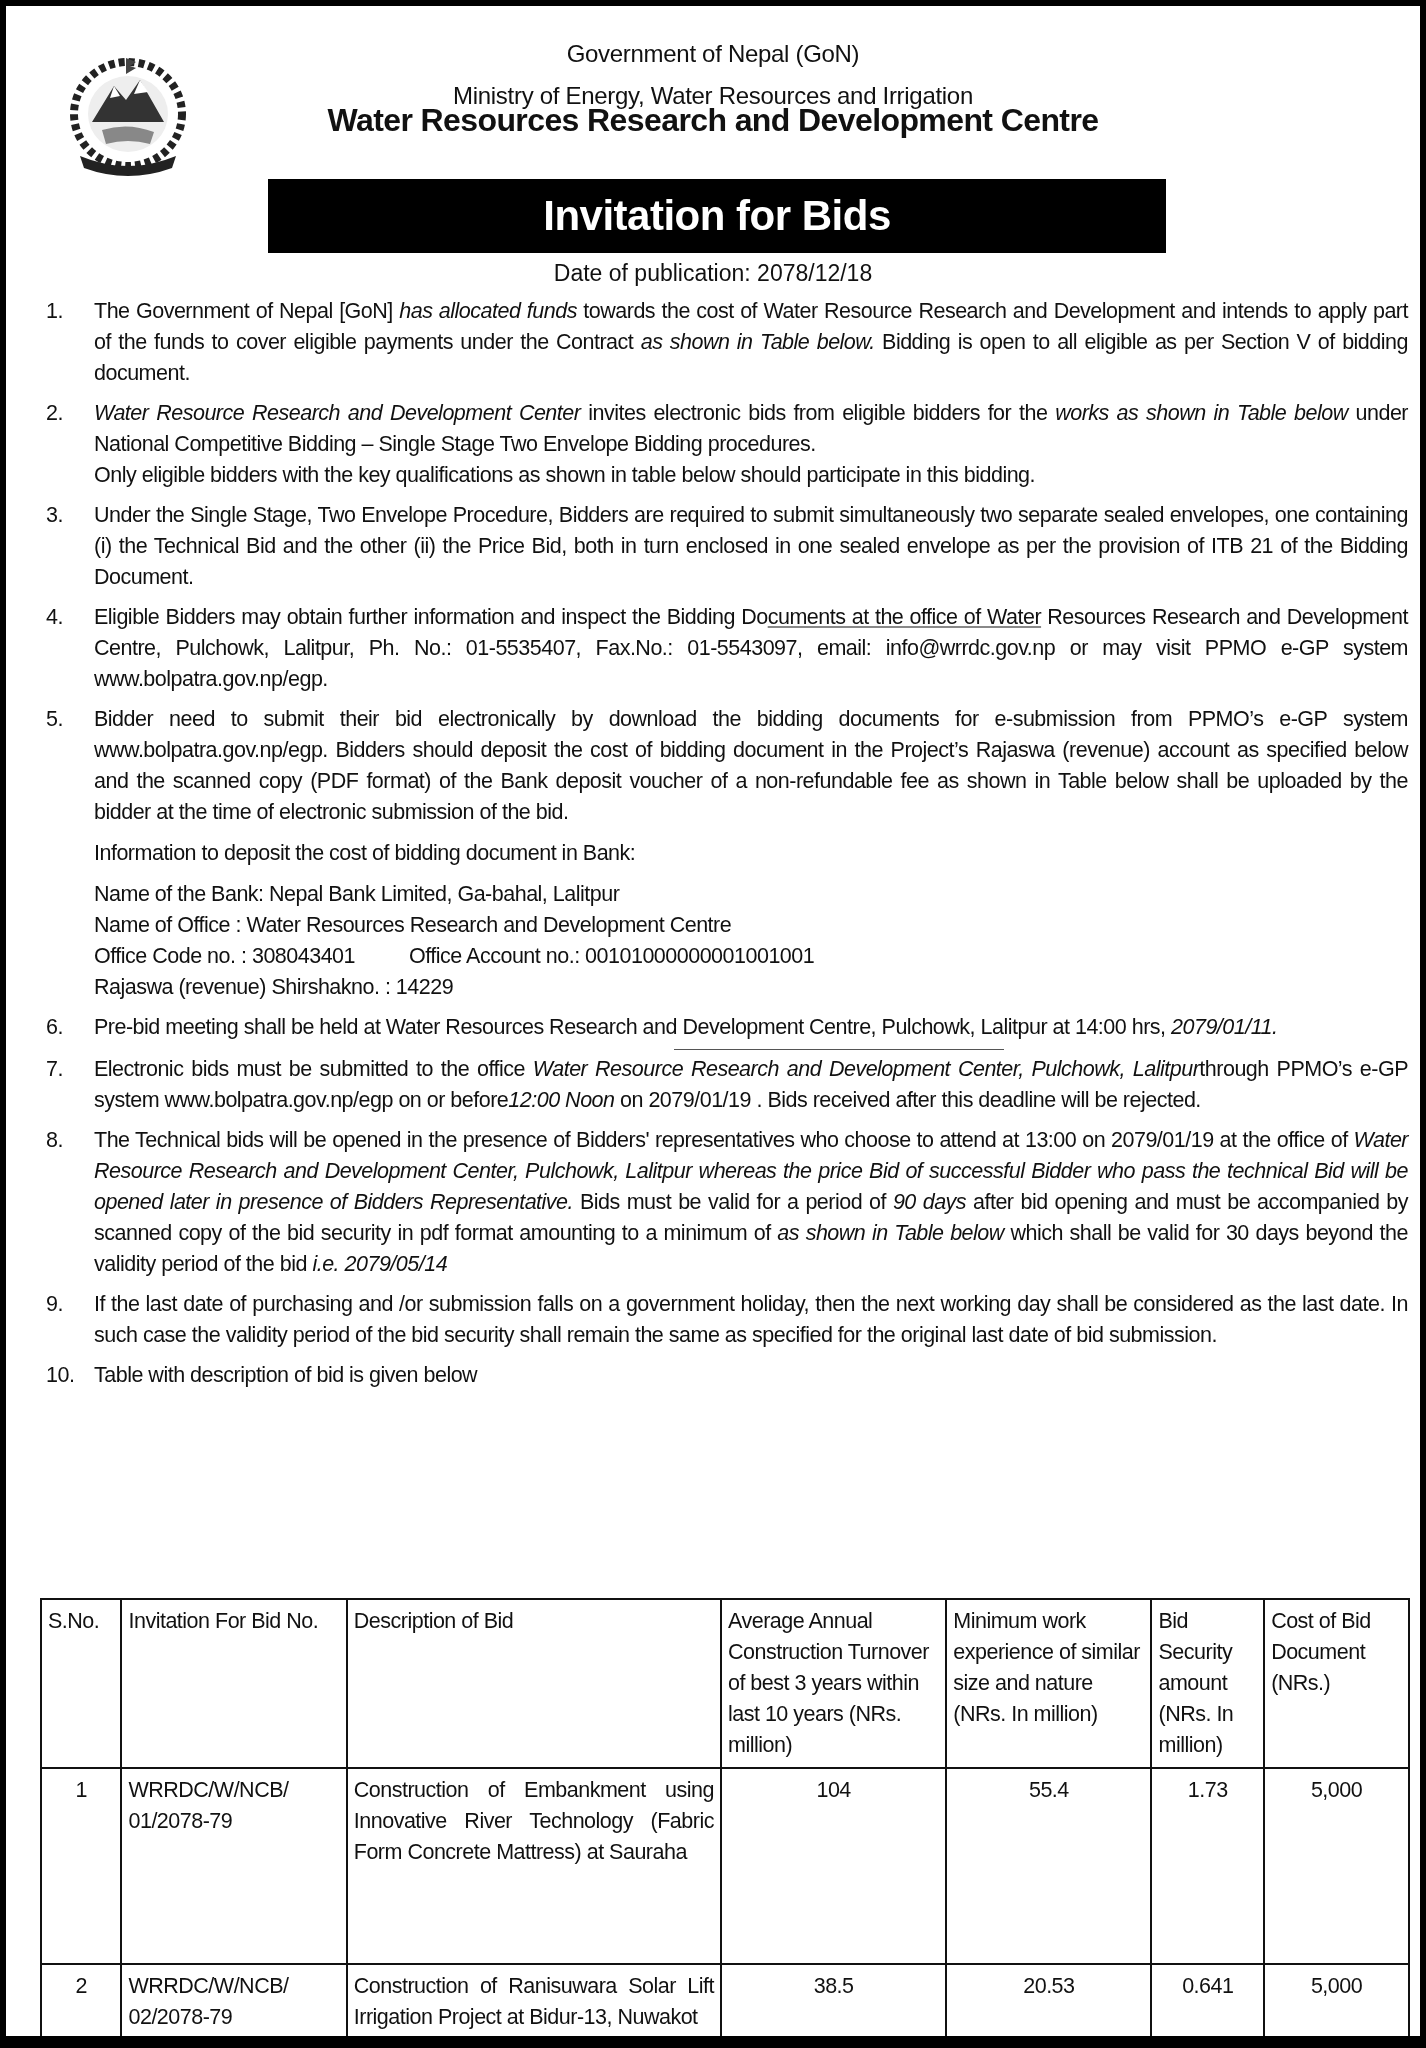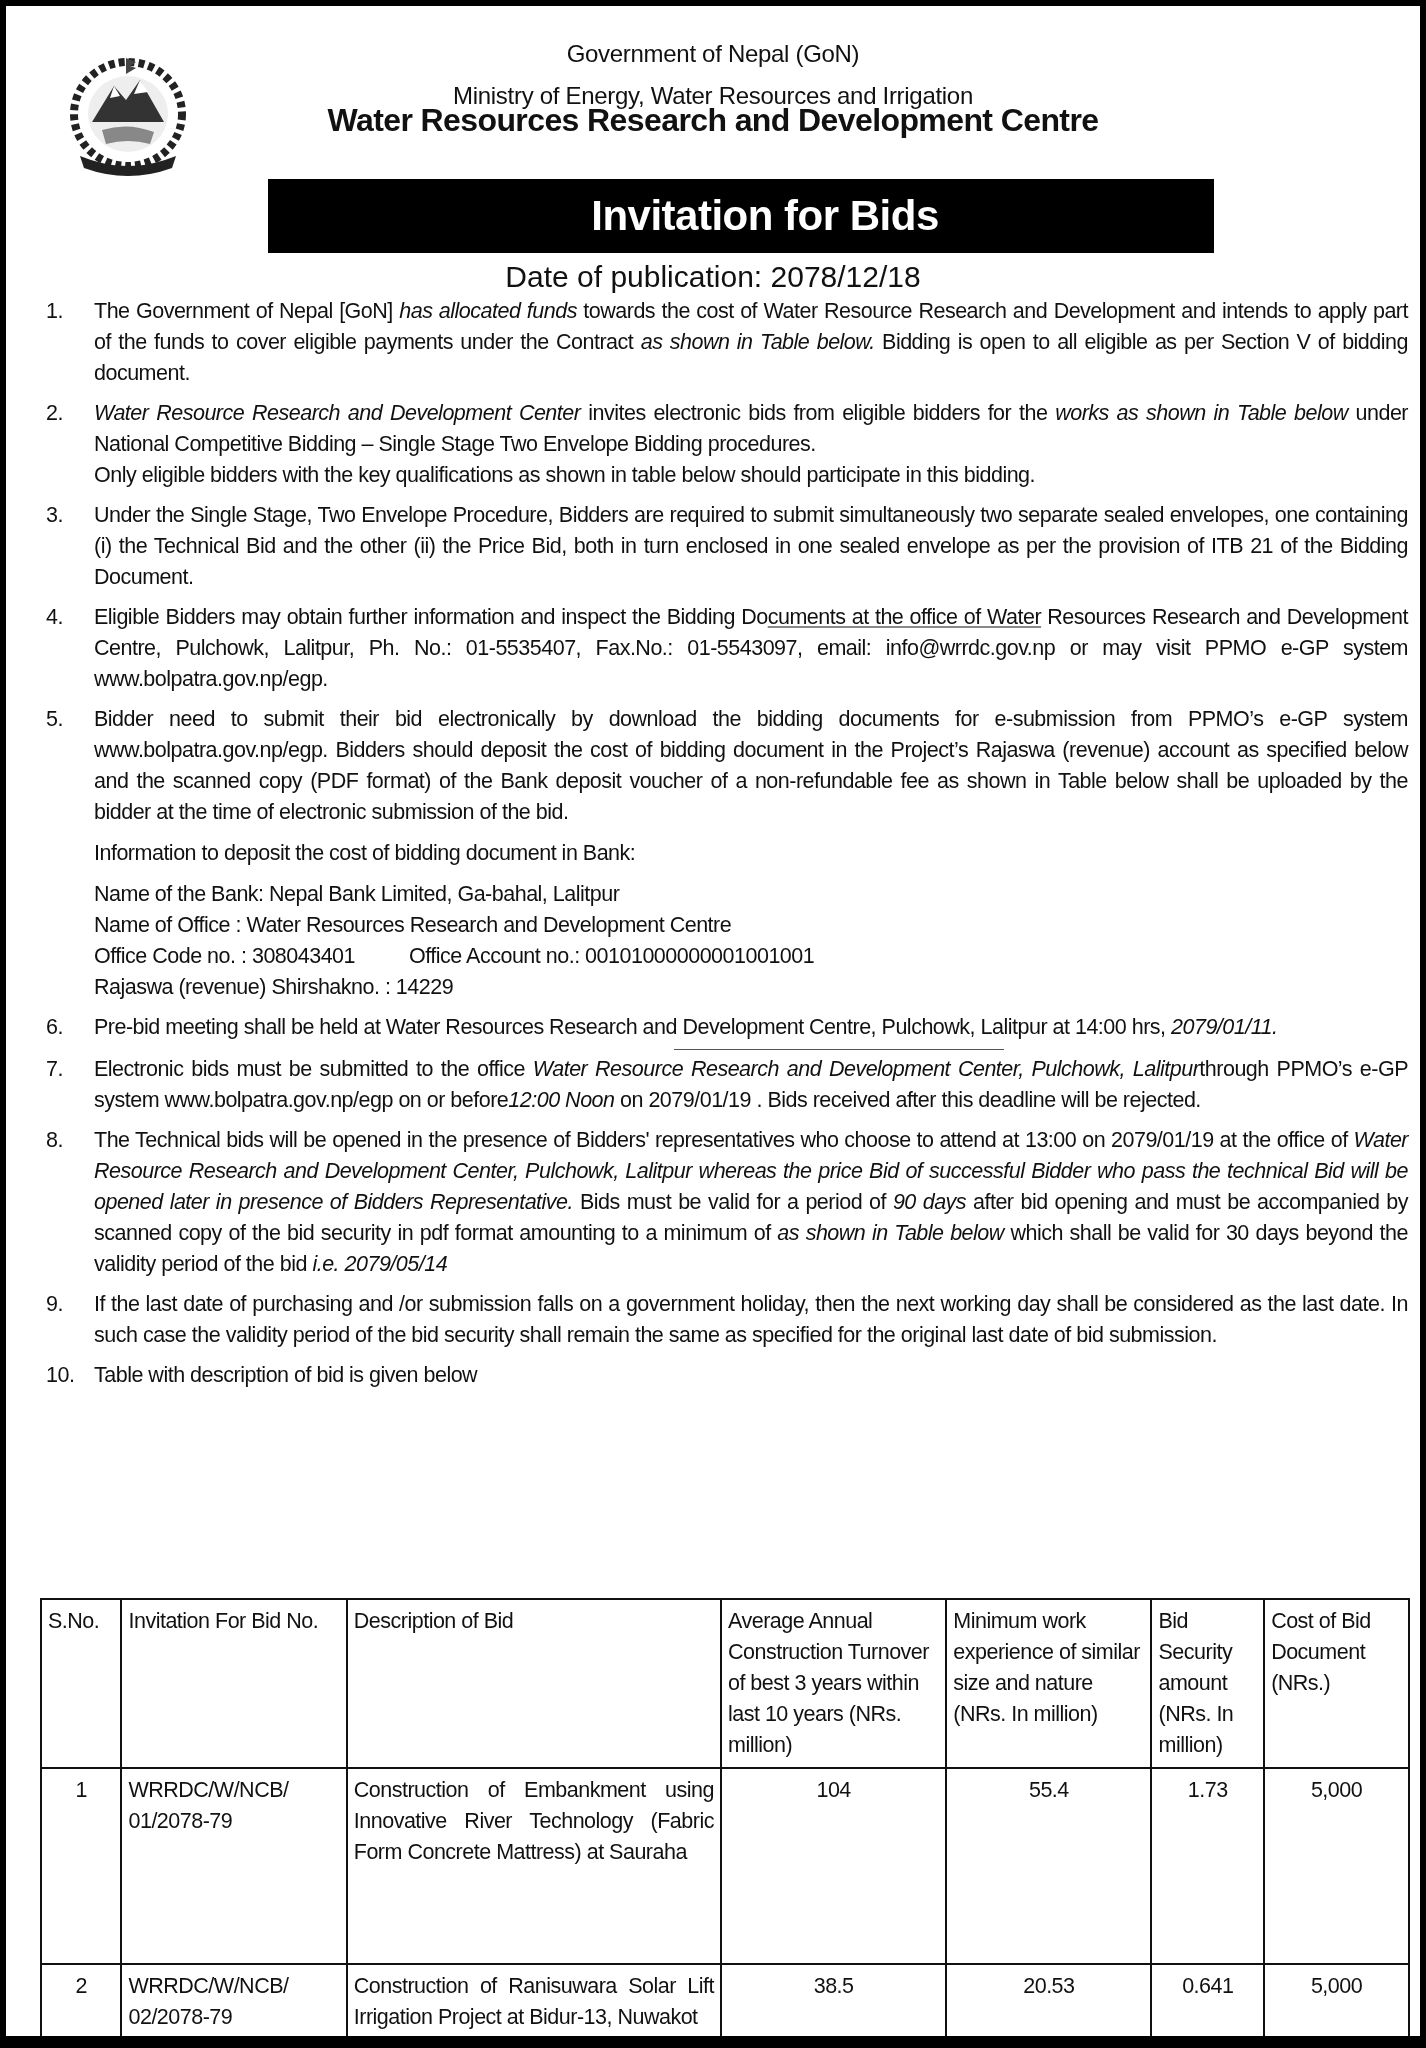--- a/index.html
+++ b/index.html
@@ -13,23 +13,23 @@
     background: #fff; overflow: hidden;
   }
   .emblem { position: absolute; left: 56px; top: 46px; width: 132px; height: 130px; }
   .hdr { position: absolute; left: 0; width: 1414px; text-align: center; }
   .gov { top: 34px; font-size: 24px; letter-spacing: -0.3px; }
   .ministry { top: 76px; font-size: 24px; letter-spacing: -0.3px; }
   .centre { top: 96px; font-size: 32px; font-weight: bold; letter-spacing: -0.6px; }
   .banner {
     position: absolute; left: 262px; top: 173px; width: 898px; height: 74px;
     background: #000; color: #fff; font-size: 42px; font-weight: bold;
-    text-align: center; line-height: 74px; letter-spacing: -0.5px; padding-left: 48px;
-  }
-  .pubdate { top: 254px; font-size: 30px; }
+    text-align: center; line-height: 74px; letter-spacing: -0.5px;
+  }
+  .pubdate { top: 254px; font-size: 23px; }
   .clauses {
     position: absolute; left: 40px; top: 290px; width: 1362px;
     font-size: 21.5px; line-height: 31px; letter-spacing: -0.5px;
   }
   .clause { display: flex; margin-bottom: 9px; }
   .clause .num { width: 48px; flex: none; }
   .clause .body { flex: 1; text-align: justify; }
   .clause .body p { margin: 0; }
   .clause .body p.gap { margin-top: 10px; }
   em { }

